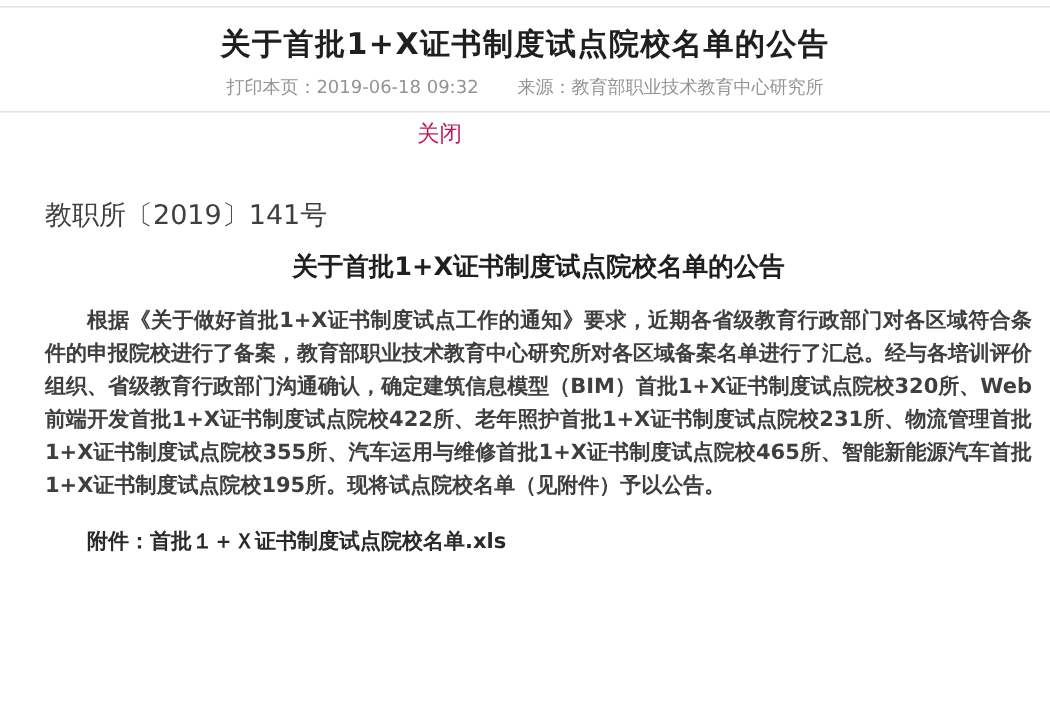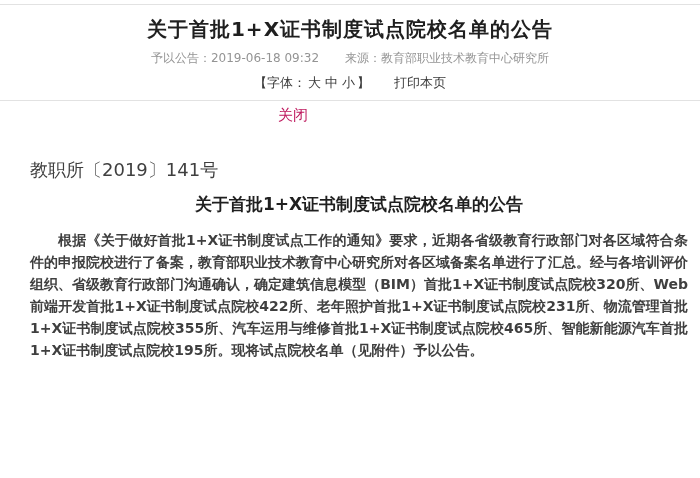--- a/index.html
+++ b/index.html
@@ -94,36 +94,36 @@
 </style>
 </head>
 <body>
 
 <div class="page">
 
   <div class="article-header">
     <h1>关于首批1+X证书制度试点院校名单的公告</h1>
 
     <div class="meta-row">
-      <span>予以公告：</span><span>2019-06-18 09:32</span><span class="sep"></span><span>来源：</span><span>教育部职业技术教育中心研究所</span>
+      <span>打印本页：</span><span>2019-06-18 09:32</span><span class="sep"></span><span>来源：</span><span>教育部职业技术教育中心研究所</span>
     </div>
 
-    <div class="controls-row">
-      <span>【字体：</span><span class="font-opt">大</span><span class="font-opt">中</span><span class="font-opt">小</span><span>】</span><span class="print-link">打印本页</span>
-    </div>
   </div>
 
   <div class="close-row">
     <span class="close-link">关闭</span>
   </div>
 
   <div class="doc-body">
     <div class="doc-number">教职所〔2019〕141号</div>
 
     <div class="doc-title">关于首批1+X证书制度试点院校名单的公告</div>
 
     <p class="para first">根据《关于做好首批1+X证书制度试点工作的通知》要求，近期各省级教育行政部门对各区域符合条件的申报院校进行了备案，教育部职业技术教育中心研究所对各区域备案名单进行了汇总。经与各培训评价组织、省级教育行政部门沟通确认，确定建筑信息模型（BIM）首批1+X证书制度试点院校320所、Web前端开发首批1+X证书制度试点院校422所、老年照护首批1+X证书制度试点院校231所、物流管理首批1+X证书制度试点院校355所、汽车运用与维修首批1+X证书制度试点院校465所、智能新能源汽车首批1+X证书制度试点院校195所。现将试点院校名单（见附件）予以公告。</p>
 
 
+    <div class="attachment-row">
+      <span>附件：</span><span class="attachment-link">首批１＋Ｘ证书制度试点院校名单.xls</span>
+    </div>
 
   </div>
 
 </div>
 
 </body></html>

